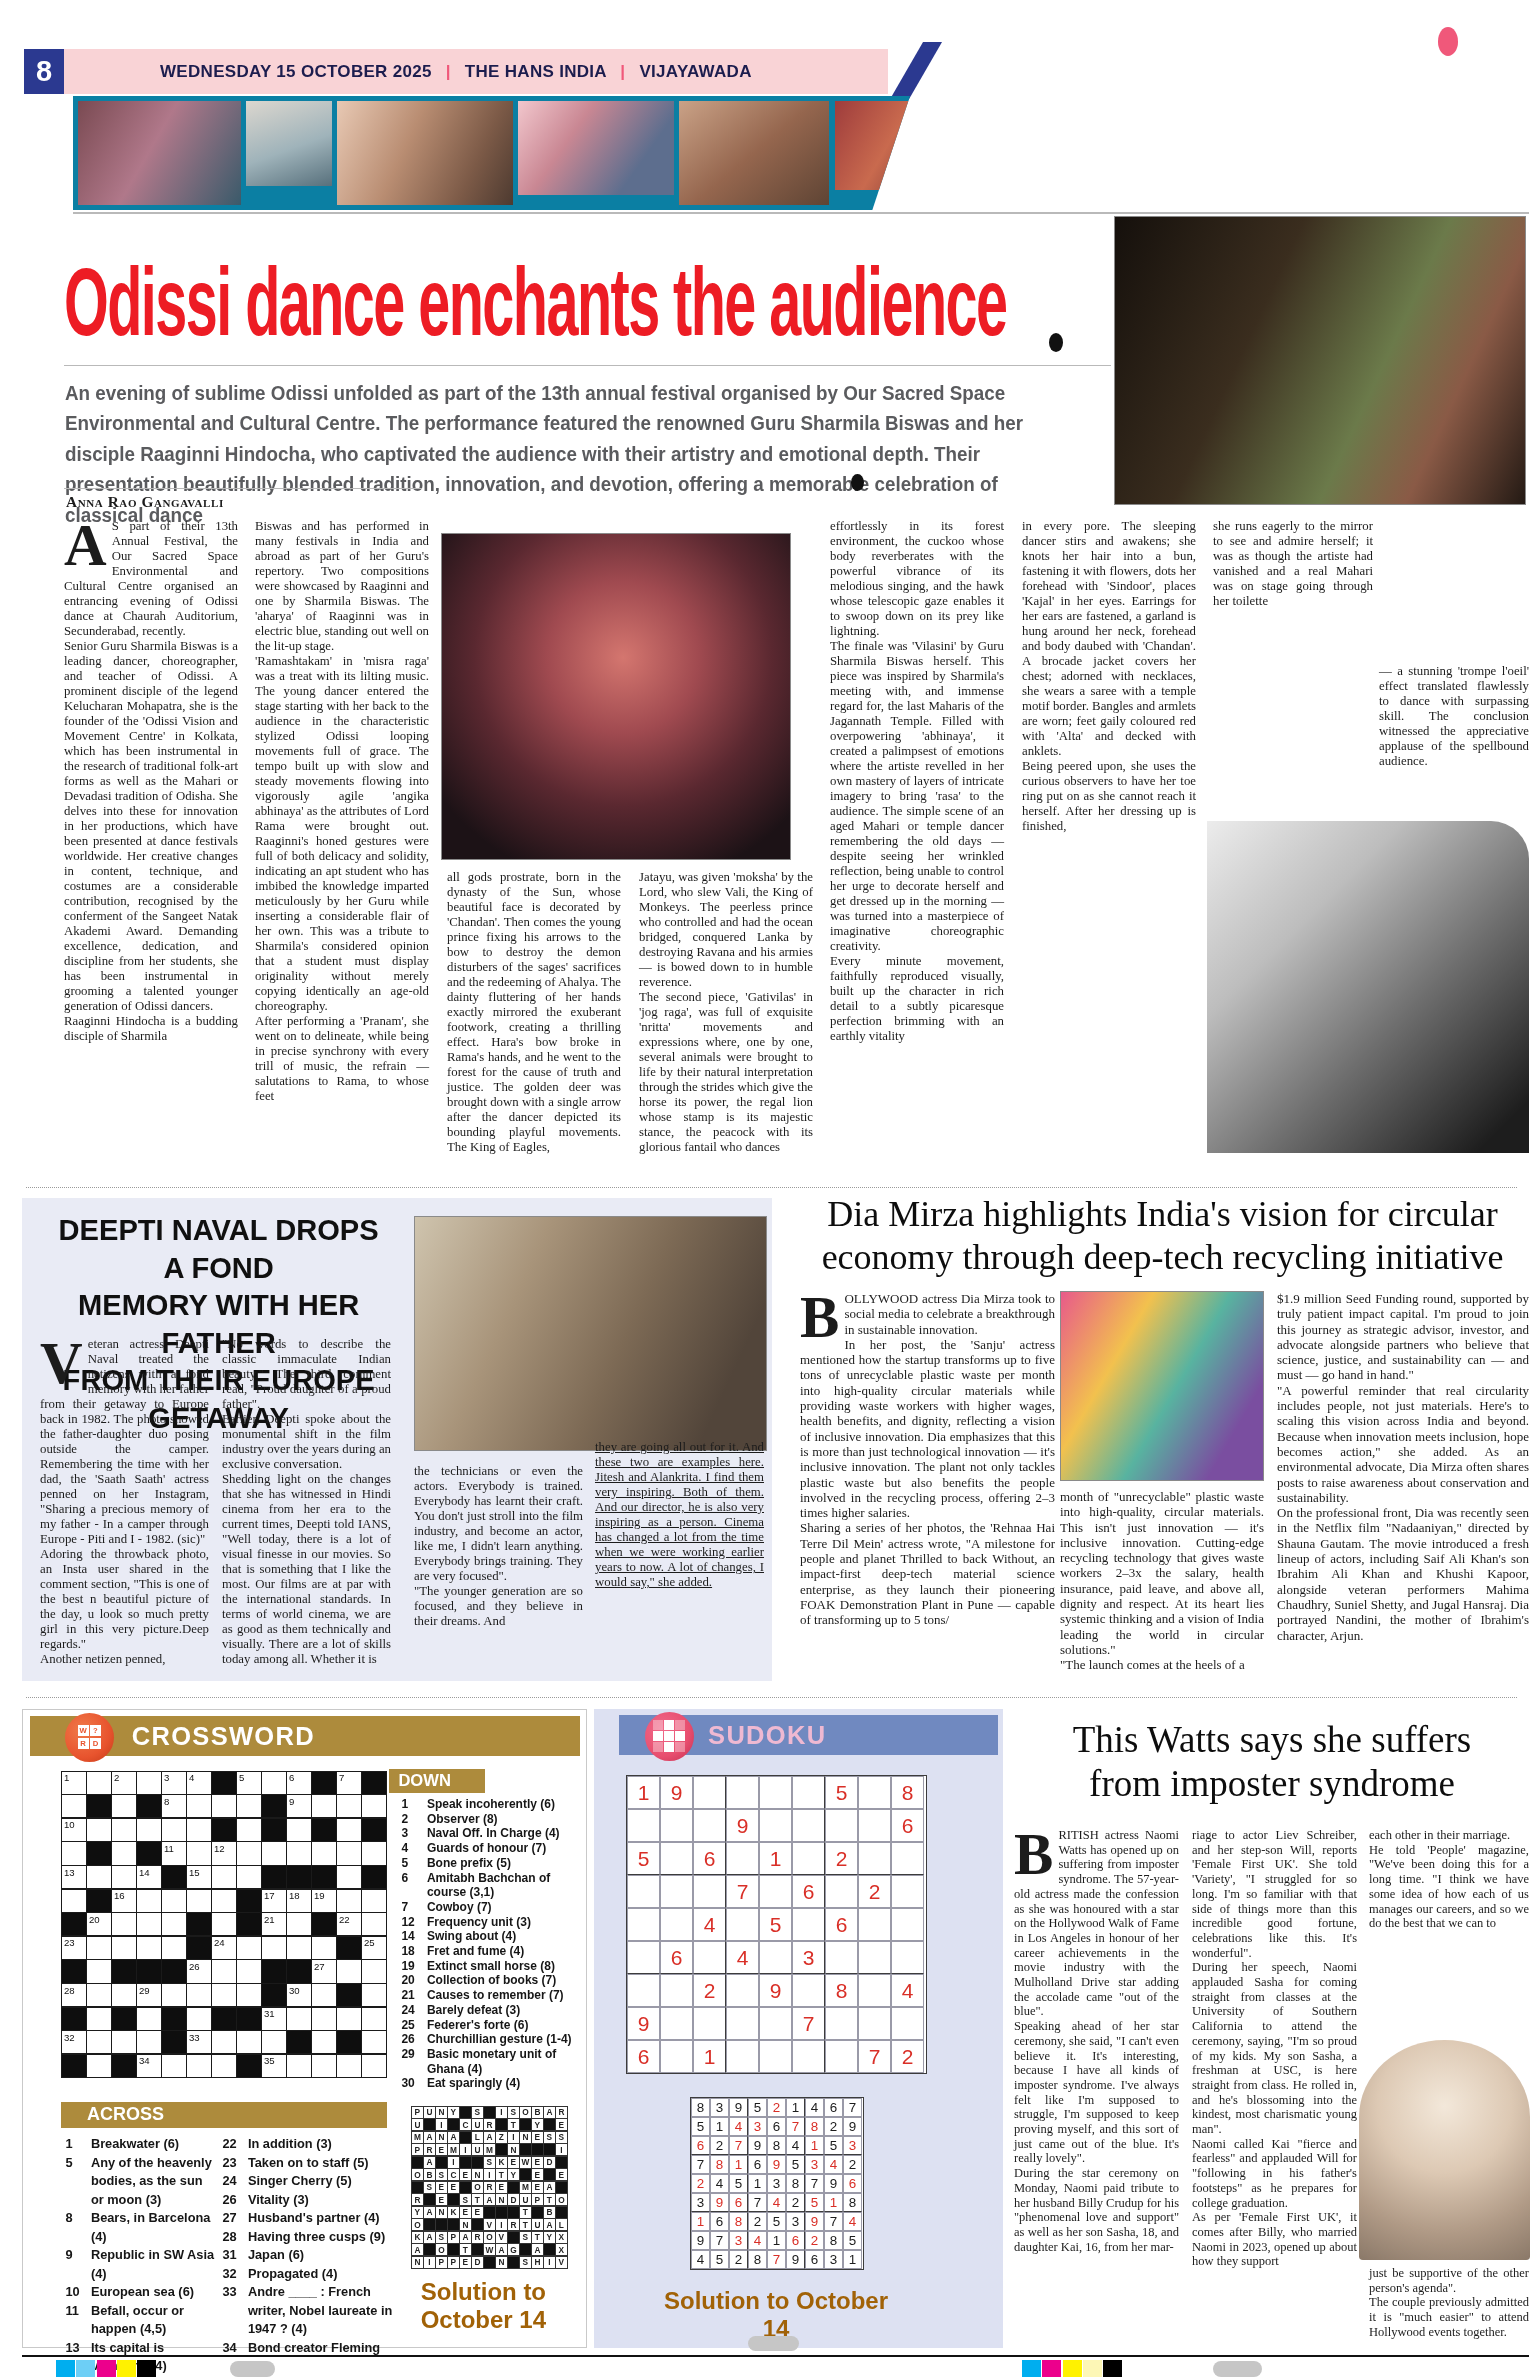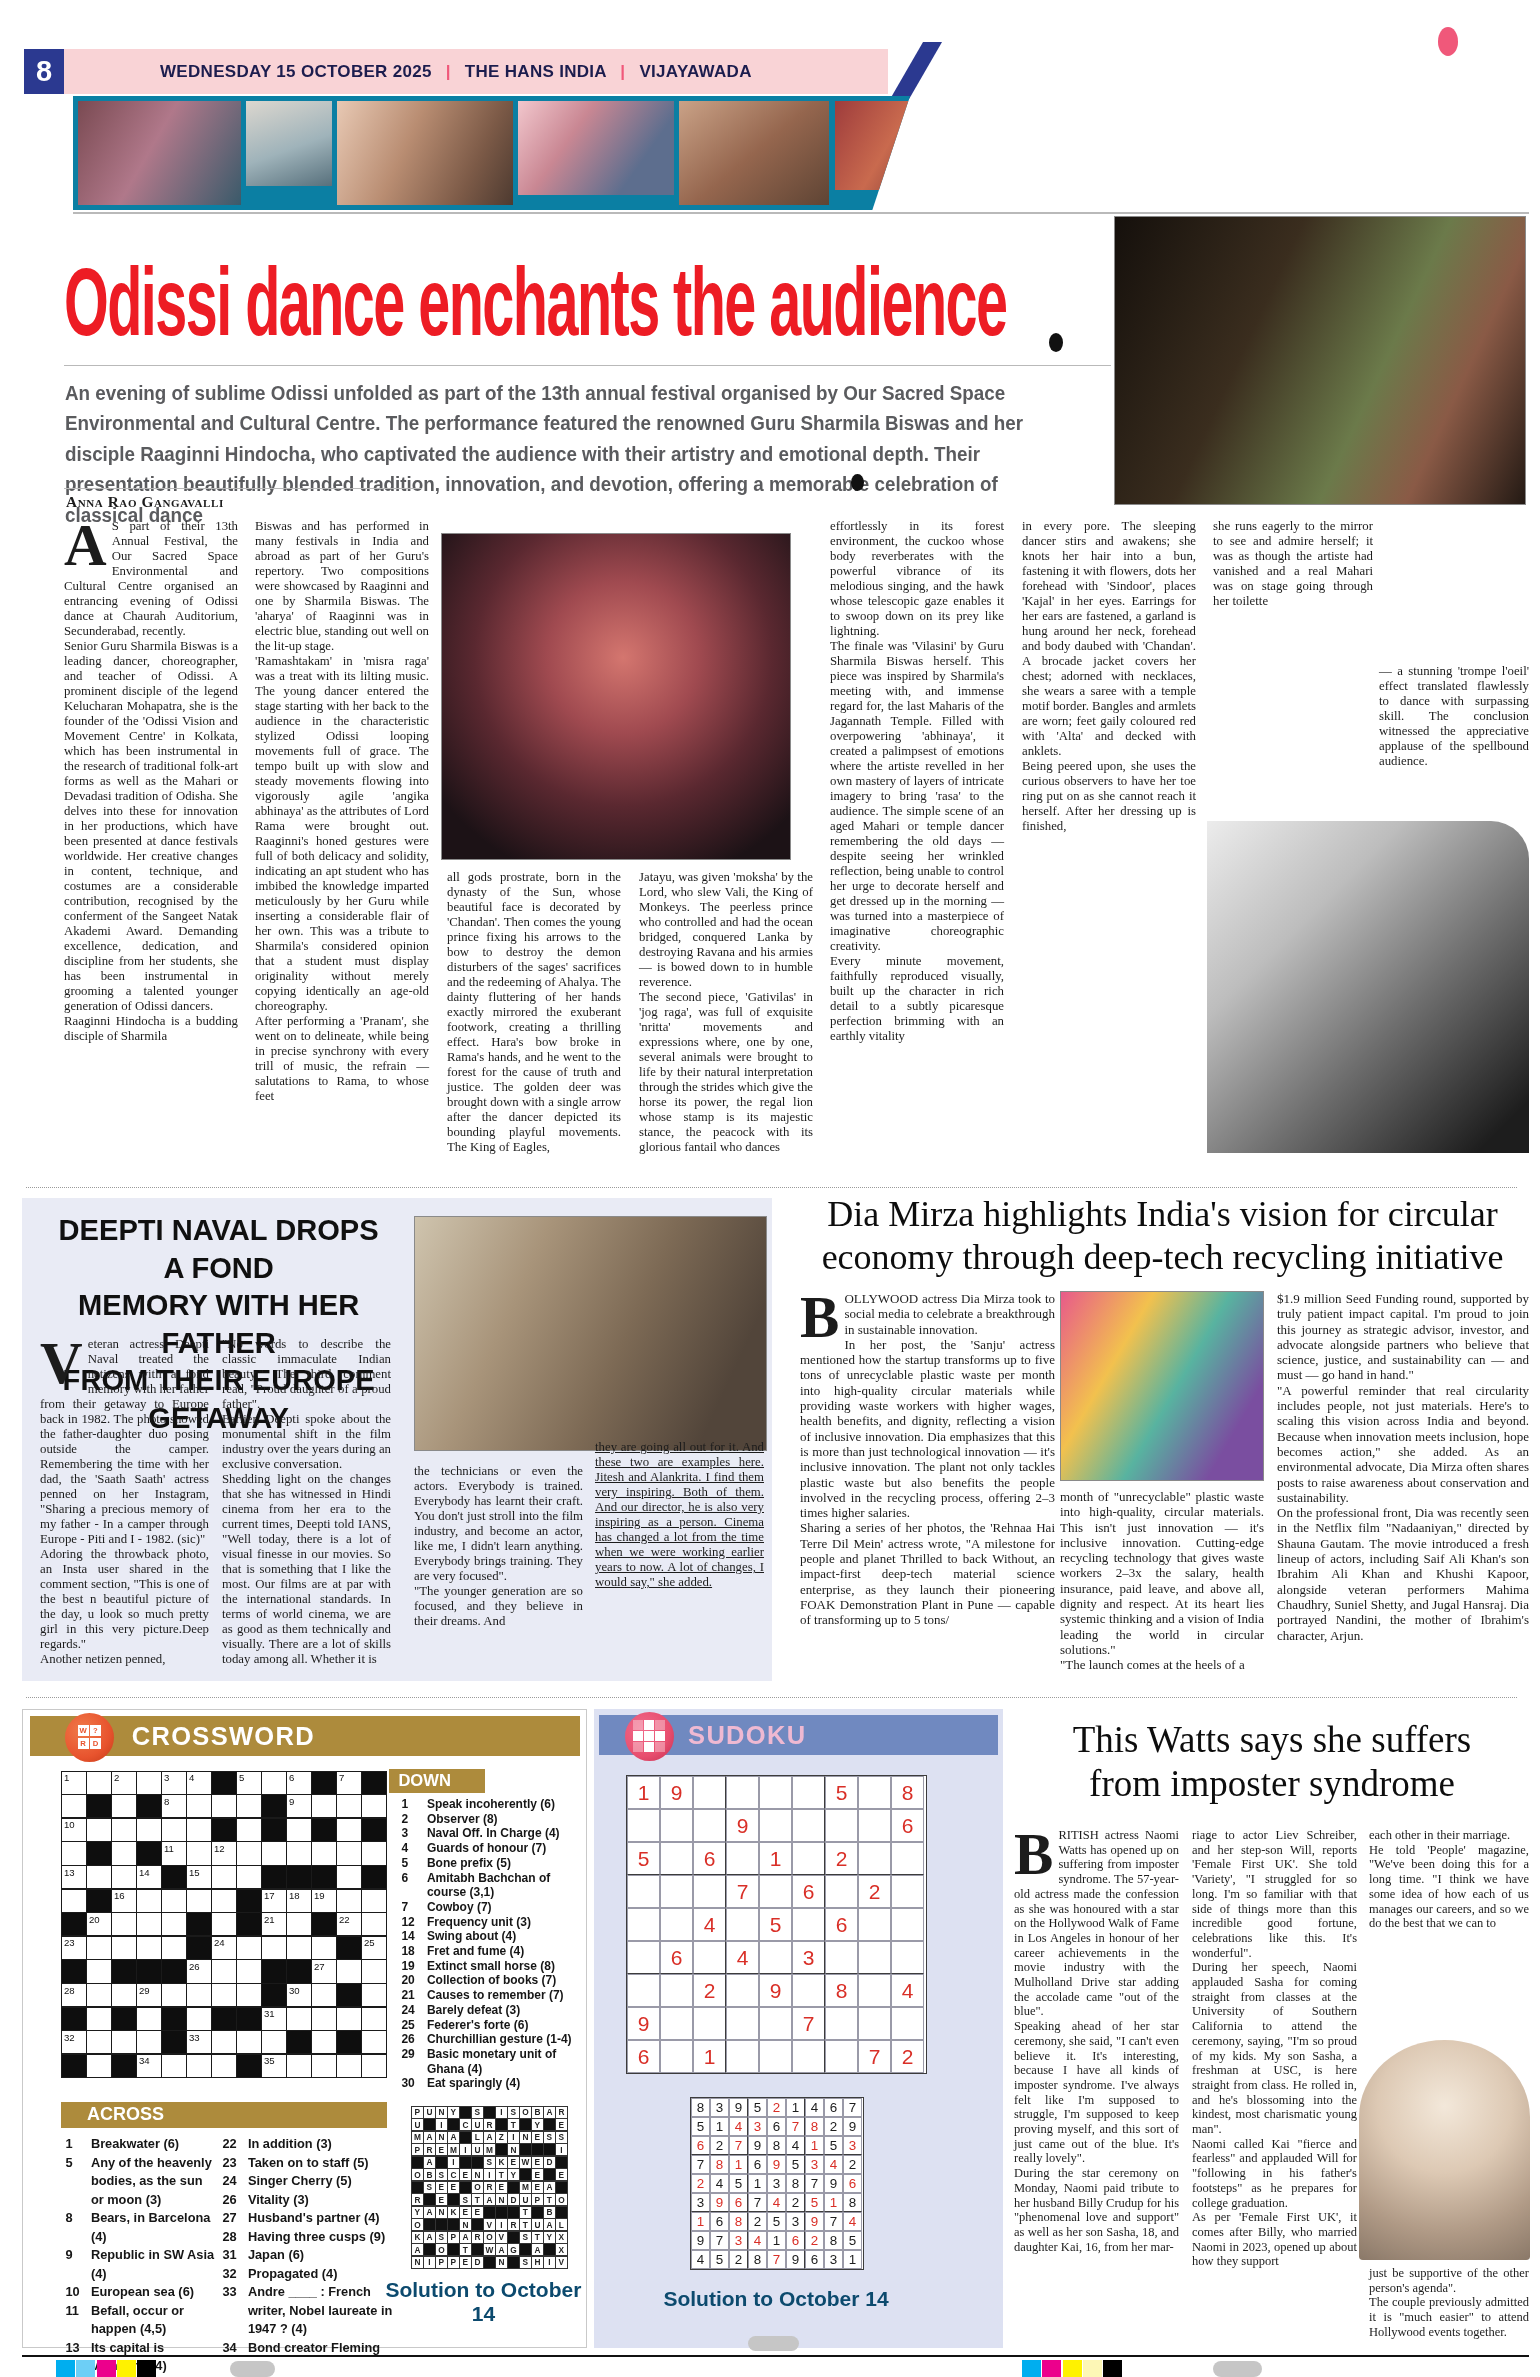--- a/index.html
+++ b/index.html
@@ -40,42 +40,42 @@
   
   .diahead{font-family:"Liberation Serif",serif;font-size:36px;line-height:1.2;color:#0d0d0d;text-align:center;white-space:pre-line;}
   .diacol{font-size:13px;line-height:15.3px;text-align:justify;white-space:pre-line;}
   
   .panelbox{background:#fff;border:1.3px solid #c9c9c9;box-sizing:border-box;}
   .goldbar{background:#ad8b3c;display:flex;align-items:center;}
   .bartitle{font-family:"Liberation Sans",sans-serif;font-weight:bold;font-size:25.5px;color:#fff;letter-spacing:1.3px;margin-left:102px;}
   .xicon{position:absolute;left:35px;top:-3.8px;width:49px;height:49px;border-radius:50%;background:radial-gradient(circle at 35% 35%,#f07a4a,#e8542e 60%,#c43a18);display:flex;align-items:center;justify-content:center;}
   .xicon .mini{display:grid;grid-template-columns:11px 11px;grid-template-rows:11px 11px;gap:1.3px;}
   .xicon .mini span{background:#fff;color:#e8542e;font-family:"Liberation Sans",sans-serif;font-weight:bold;font-size:7.7px;display:flex;align-items:center;justify-content:center;}
-  .bluebar{background:#7089c0;display:flex;align-items:center;}
+  .bluebar{background:#7089c0;display:flex;align-items:center;margin-left:20px;}
   .sicon{position:absolute;left:25.5px;top:-3.8px;width:49px;height:49px;border-radius:50%;background:radial-gradient(circle at 35% 35%,#f06a8a,#e84e6f 60%,#c42e50);display:flex;align-items:center;justify-content:center;}
   .sicon .mini{display:grid;grid-template-columns:9.6px 9.6px 9.6px;grid-template-rows:9.6px 9.6px 9.6px;gap:1.3px;}
   .sicon .mini i{background:#fff;}
   .sicon .mini i:nth-child(1),.sicon .mini i:nth-child(3),.sicon .mini i:nth-child(7),.sicon .mini i:nth-child(9){background:rgba(255,255,255,.35);}
   .sudtitle{font-family:"Liberation Sans",sans-serif;font-weight:bold;font-size:25.5px;color:#efb9d2;letter-spacing:1.3px;margin-left:89px;}
   #xwgrid{display:grid;grid-template-columns:repeat(13,25px);grid-template-rows:repeat(13,23.6px);}
   .xc{background:#fff;border:0.6px solid #1a1a1a;margin:-0.3px;position:relative;}
   .xc.b{background:#0e0e0e;}
   .xn{position:absolute;top:0.6px;left:1.9px;font-family:"Liberation Sans",sans-serif;font-size:9.6px;color:#111;}
   .downbar{background:#ad8b3c;color:#fff;font-family:"Liberation Sans",sans-serif;font-weight:bold;font-size:16.6px;padding:1.9px 0 1.9px 9px;width:96px;box-sizing:border-box;}
   .cluelist{font-family:"Liberation Sans",sans-serif;font-weight:bold;color:#161616;}
   .clue{display:flex;}
   #downlist .clue{font-size:12px;line-height:14.7px;}
   #acrossA .clue,#acrossB .clue{font-size:12.8px;line-height:18.5px;}
   .cn{flex:none;width:25.5px;}
   .ct{flex:1;}
   .acrossbar{background:#ad8b3c;color:#fff;font-family:"Liberation Sans",sans-serif;font-weight:bold;font-size:18px;padding:1.9px 0 3.2px 25.5px;box-sizing:border-box;}
   #xwsol{display:grid;grid-template-columns:repeat(13,12px);grid-template-rows:repeat(13,12.5px);}
   .sc{background:#fff;border:0.6px solid #333;margin:-0.3px;font-family:"Liberation Sans",sans-serif;font-weight:bold;font-size:8.3px;display:flex;align-items:center;justify-content:center;color:#222;}
   .sc.b{background:#111;}
-  .solcap{color:#0c4a6e;font-family:"Liberation Sans",sans-serif;font-weight:bold;font-size:21px;text-align:center;}
+  .solcap{color:#a16207;font-family:"Liberation Sans",sans-serif;font-weight:bold;font-size:24px;text-align:center;}
   .sudpanel{background:#dde1f2;}
   #sudgrid{display:grid;grid-template-columns:repeat(9,33px);grid-template-rows:repeat(9,33px);border:1.9px solid #3c3c3c;background:#fff;width:299px;}
   .su{border:0.6px solid #9a9aa8;margin:-0.3px;display:flex;align-items:center;justify-content:center;font-family:"Liberation Sans",sans-serif;font-size:21px;color:#d92f27;}
   .su.br{border-right:1.9px solid #3c3c3c;}
   .su.bb{border-bottom:1.9px solid #3c3c3c;}
   #sudsol{display:grid;grid-template-columns:repeat(9,19px);grid-template-rows:repeat(9,19px);border:1.9px solid #3c3c3c;background:#fff;width:172px;}
   .sv{border:0.6px solid #9a9aa8;margin:-0.3px;display:flex;align-items:center;justify-content:center;font-family:"Liberation Sans",sans-serif;font-size:13.4px;color:#1d1d1d;}
   .sv.rd{color:#d92f27;}
   .sv.br{border-right:1.9px solid #3c3c3c;}
   .sv.bb{border-bottom:1.9px solid #3c3c3c;}

